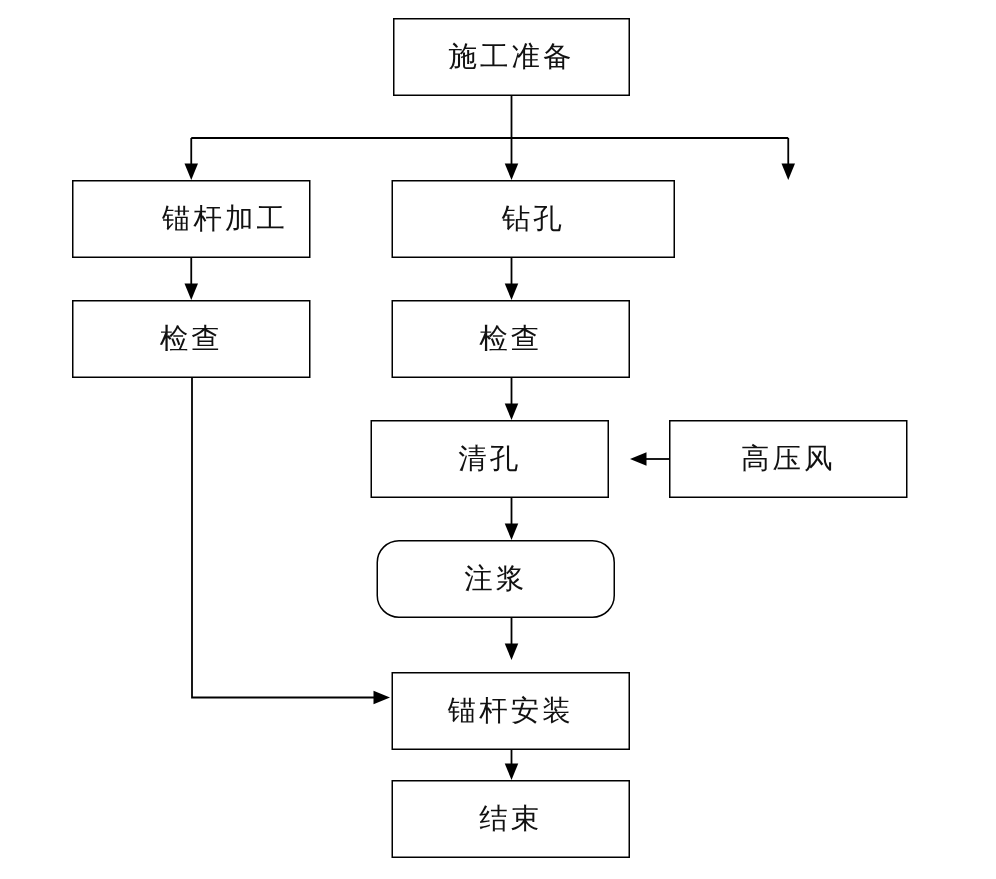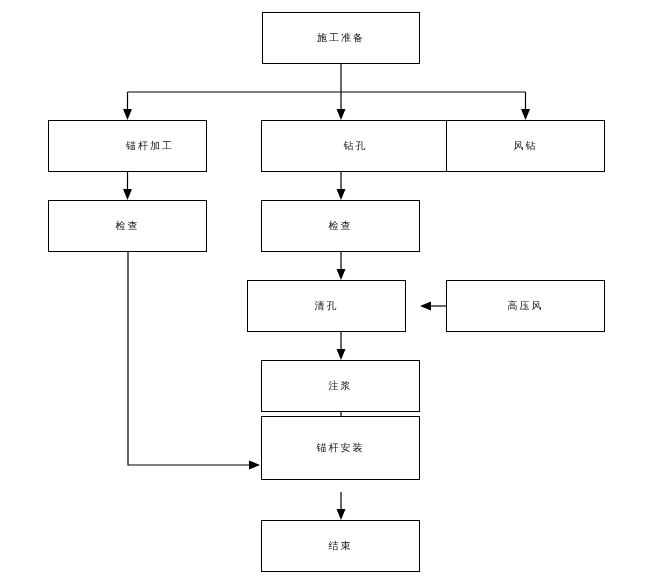--- a/index.html
+++ b/index.html
@@ -23,21 +23,21 @@
     height: 586px;
   }
   .node {
     position: absolute;
     box-sizing: border-box;
     border: 1px solid #000000;
     background: #ffffff;
     display: flex;
     align-items: center;
     justify-content: center;
-    font-size: 10px;
+    font-size: 19px;
     letter-spacing: 2px;
     color: #111111;
     text-align: center;
   }
   .edge-line {
     stroke: #000000;
     stroke-width: 1.2;
     fill: none;
   }
   .edge-head {
@@ -123,45 +123,42 @@
   </div>
 
   <div class="node" style="left:48px;  top:120px; width:159px; height:52px;padding-left:45px;">
     <span>锚杆加工</span>
   </div>
 
   <div class="node" style="left:261px; top:120px; width:189px; height:52px;">
     <span>钻孔</span>
   </div>
 
-  <div class="node" style="left:446px; top:120px; width:159px; height:52px;">
-    <span>风钻</span>
-  </div>
 
   <div class="node" style="left:48px;  top:200px; width:159px; height:52px;">
     <span>检查</span>
   </div>
 
   <div class="node" style="left:261px; top:200px; width:159px; height:52px;">
     <span>检查</span>
   </div>
 
   <div class="node" style="left:247px; top:280px; width:159px; height:52px;">
     <span>清孔</span>
   </div>
 
   <div class="node" style="left:446px; top:280px; width:159px; height:52px;justify-content:center;">
     <span>高压风</span>
   </div>
 
-  <div class="node" style="left:261px; top:360px; width:159px; height:52px;">
+  <div class="node" style="left:251px; top:360px; width:159px; height:52px;border-radius:15px;">
     <span>注浆</span>
   </div>
 
-  <div class="node" style="left:261px; top:416px; width:159px; height:64px;">
+  <div class="node" style="left:261px; top:448px; width:159px; height:52px;">
     <span>锚杆安装</span>
   </div>
 
   <div class="node" style="left:261px; top:520px; width:159px; height:52px;">
     <span>结束</span>
   </div>
 
 </div>
 
 </body></html>

